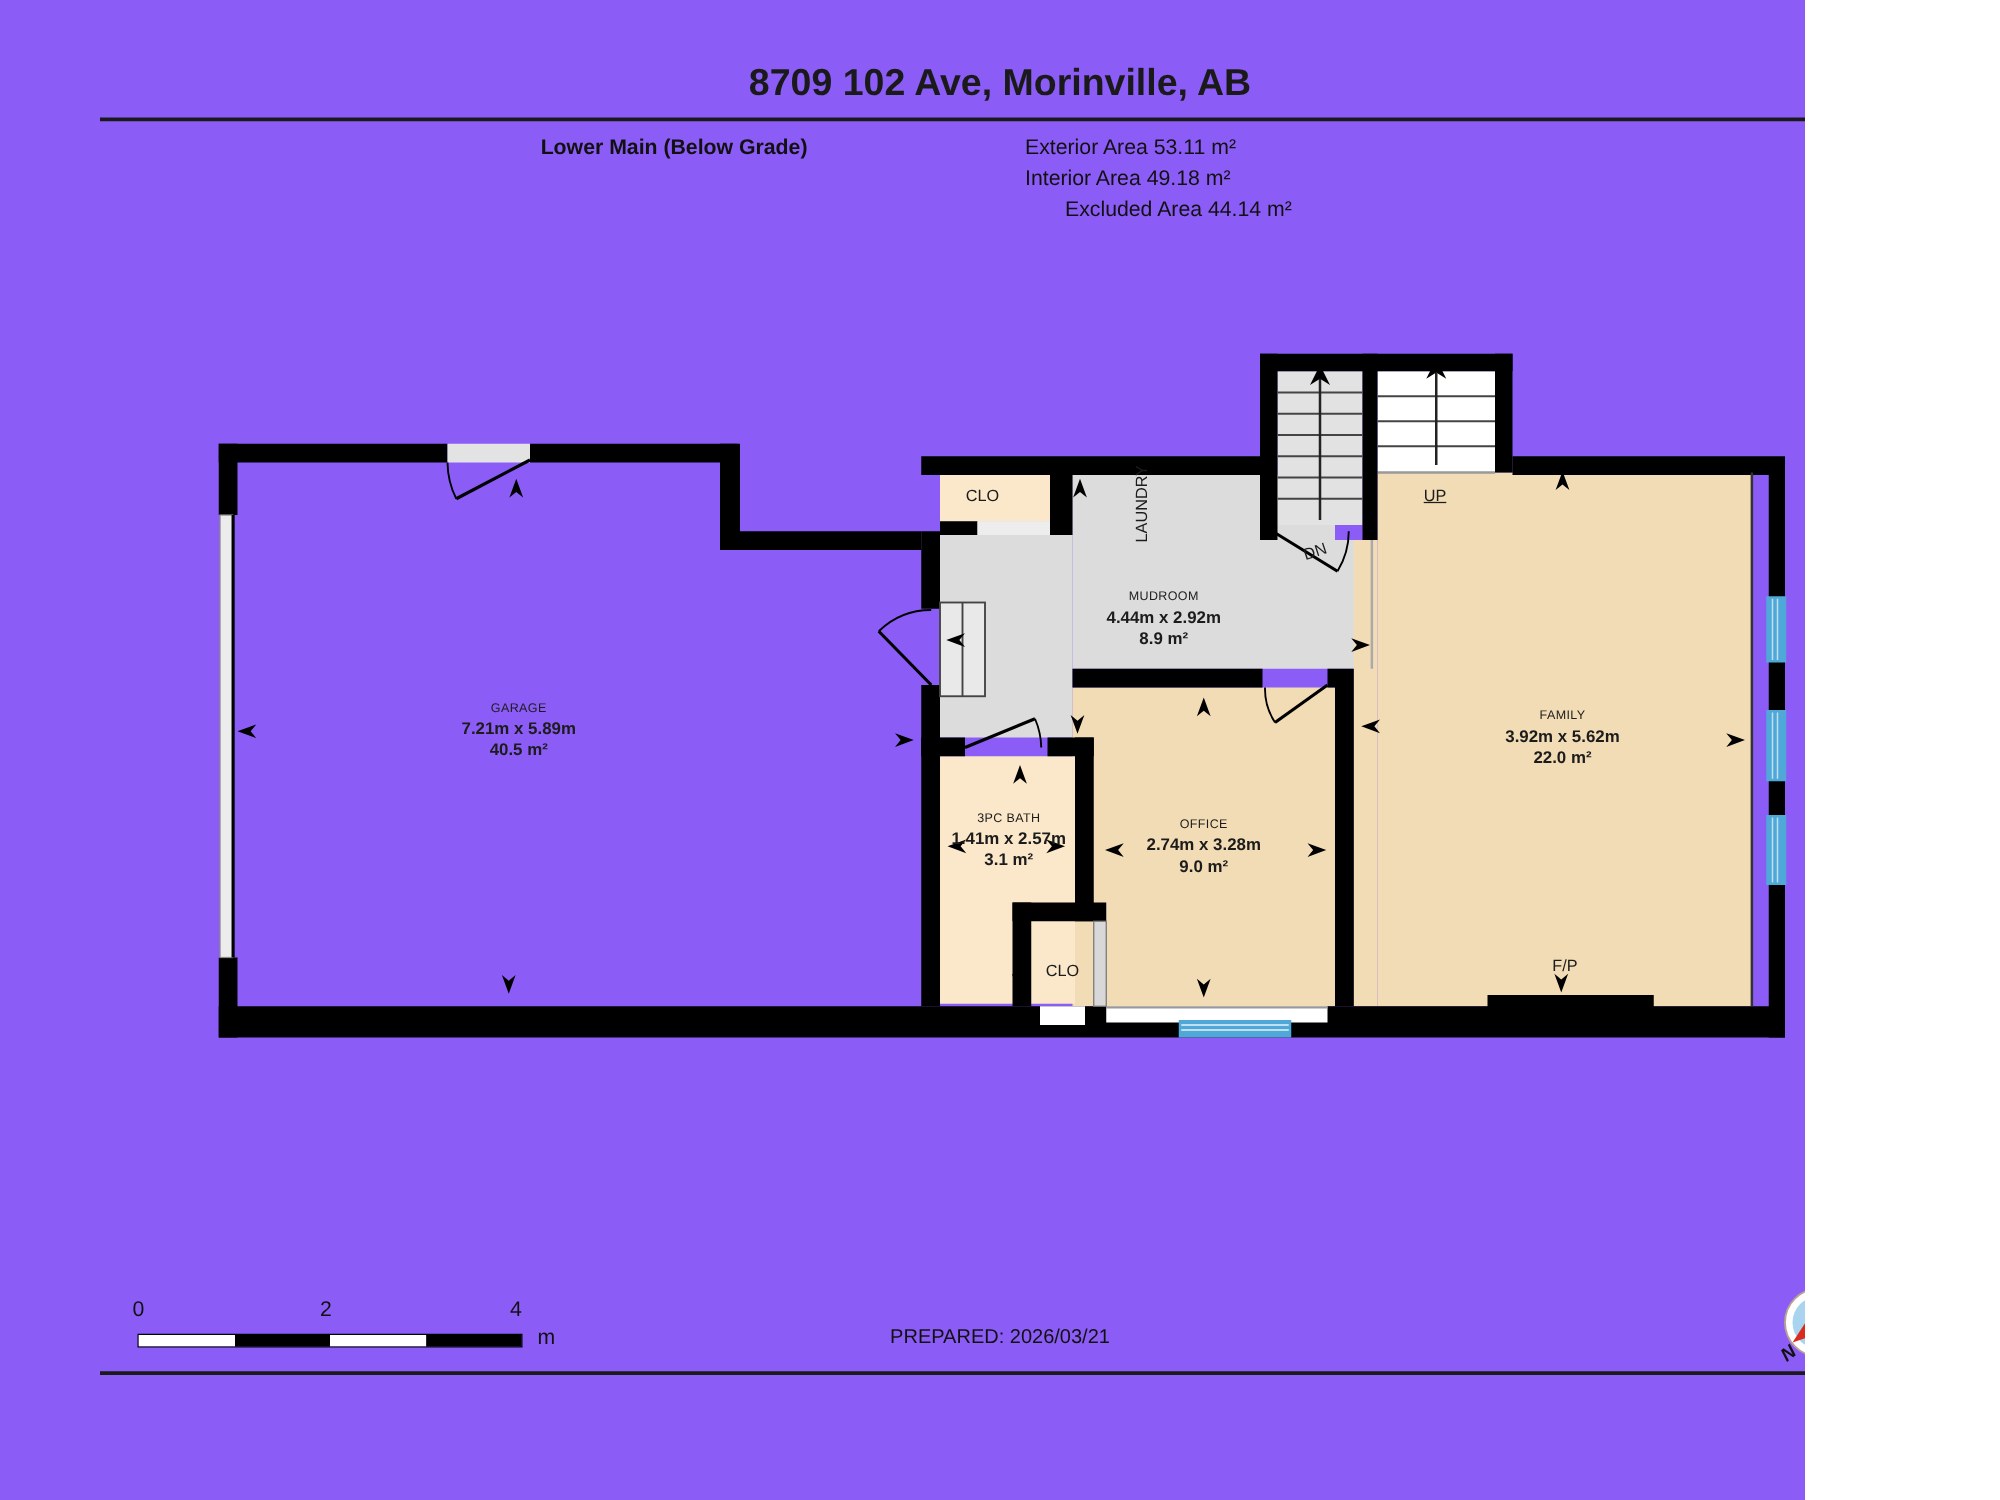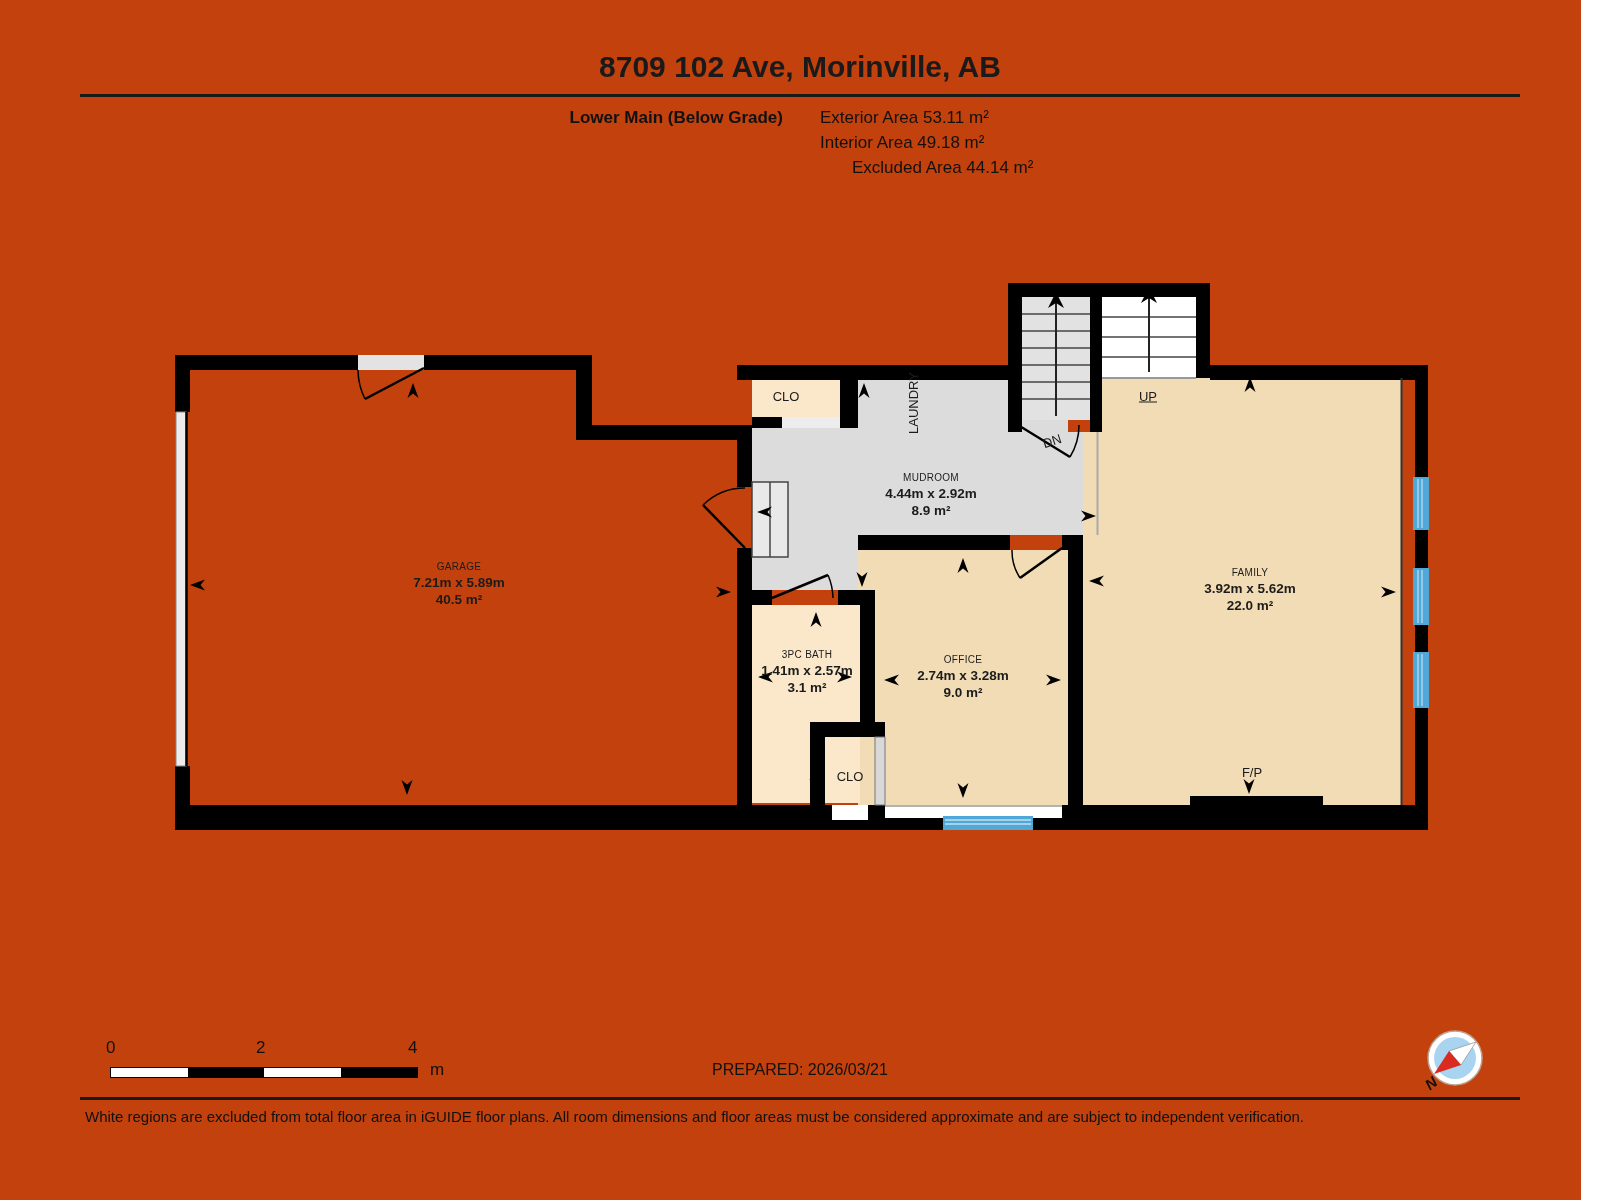--- a/index.html
+++ b/index.html
@@ -1,16 +1,16 @@
 <!DOCTYPE html>
 <html><head>
 <meta charset="utf-8">
 <style>
   html,body{margin:0;padding:0;background:#fff;}
-  #page{position:relative;width:1581px;height:1200px;background:#c2410c;overflow:hidden;
+  #page{position:relative;width:1444px;height:1200px;background:#8b5cf6;overflow:hidden;
         font-family:"Liberation Sans", sans-serif;color:#111;}
   .abs{position:absolute;}
   .ctr{transform:translate(-50%,-50%);text-align:center;white-space:nowrap;}
   #title{top:50px;left:800px;transform:translateX(-50%);font-size:30px;font-weight:bold;color:#1a1a1a;white-space:nowrap;}
   .rule{left:80px;width:1440px;height:3px;background:#1a1a1a;}
   #floor-label{top:108px;right:798px;font-size:17px;font-weight:bold;white-space:nowrap;}
   .area-line{left:820px;font-size:17px;white-space:nowrap;}
   .room-label{line-height:1.28;color:#1c1c1c;}
   .room-label .rn{font-size:10px;letter-spacing:.3px;}
   .room-label .rd{font-size:13.5px;font-weight:bold;}
@@ -173,21 +173,21 @@
     </g>
 
     <g>
       <circle cx="1455" cy="1058" r="27" fill="#fff" stroke="#bba393" stroke-width="1.5"></circle>
       <circle cx="1455" cy="1058" r="21" fill="#a8d4ef"></circle>
       <polygon points="1476,1042 1449,1051 1461,1065" fill="#ffffff" stroke="#999" stroke-width="0.8"></polygon>
       <polygon points="1434,1074 1449,1051 1461,1065" fill="#d92b1f"></polygon>
     </g>
   </svg>
 
-  <div class="abs ctr room-label" style="top:585px;left:415px;margin-left:44px;">
+  <div class="abs ctr room-label" style="top:585px;left:415px;">
     <div class="rn">GARAGE</div>
     <div class="rd">7.21m x 5.89m</div>
     <div class="rd">40.5 m²</div>
   </div>
   <div class="abs ctr room-label" style="top:496px;left:931px;">
     <div class="rn">MUDROOM</div>
     <div class="rd">4.44m x 2.92m</div>
     <div class="rd">8.9 m²</div>
   </div>
   <div class="abs ctr room-label" style="top:673px;left:807px;">
@@ -220,15 +220,14 @@
   <div id="scalebar-bar" class="abs">
     <div class="seg w"></div>
       <div class="seg b"></div>
     <div class="seg w"></div>
       <div class="seg b"></div>
   </div>
   <div id="scale-unit" class="abs">m</div>
 
   <div id="prepared" class="abs">PREPARED: 2026/03/21</div>
   <div class="abs rule" style="top:1097px;"></div>
-  <div id="disclaimer" class="abs">White regions are excluded from total floor area in iGUIDE floor plans. All room dimensions and floor areas must be considered approximate and are subject to independent verification.</div>
 
 </div>
 
 </body></html>

